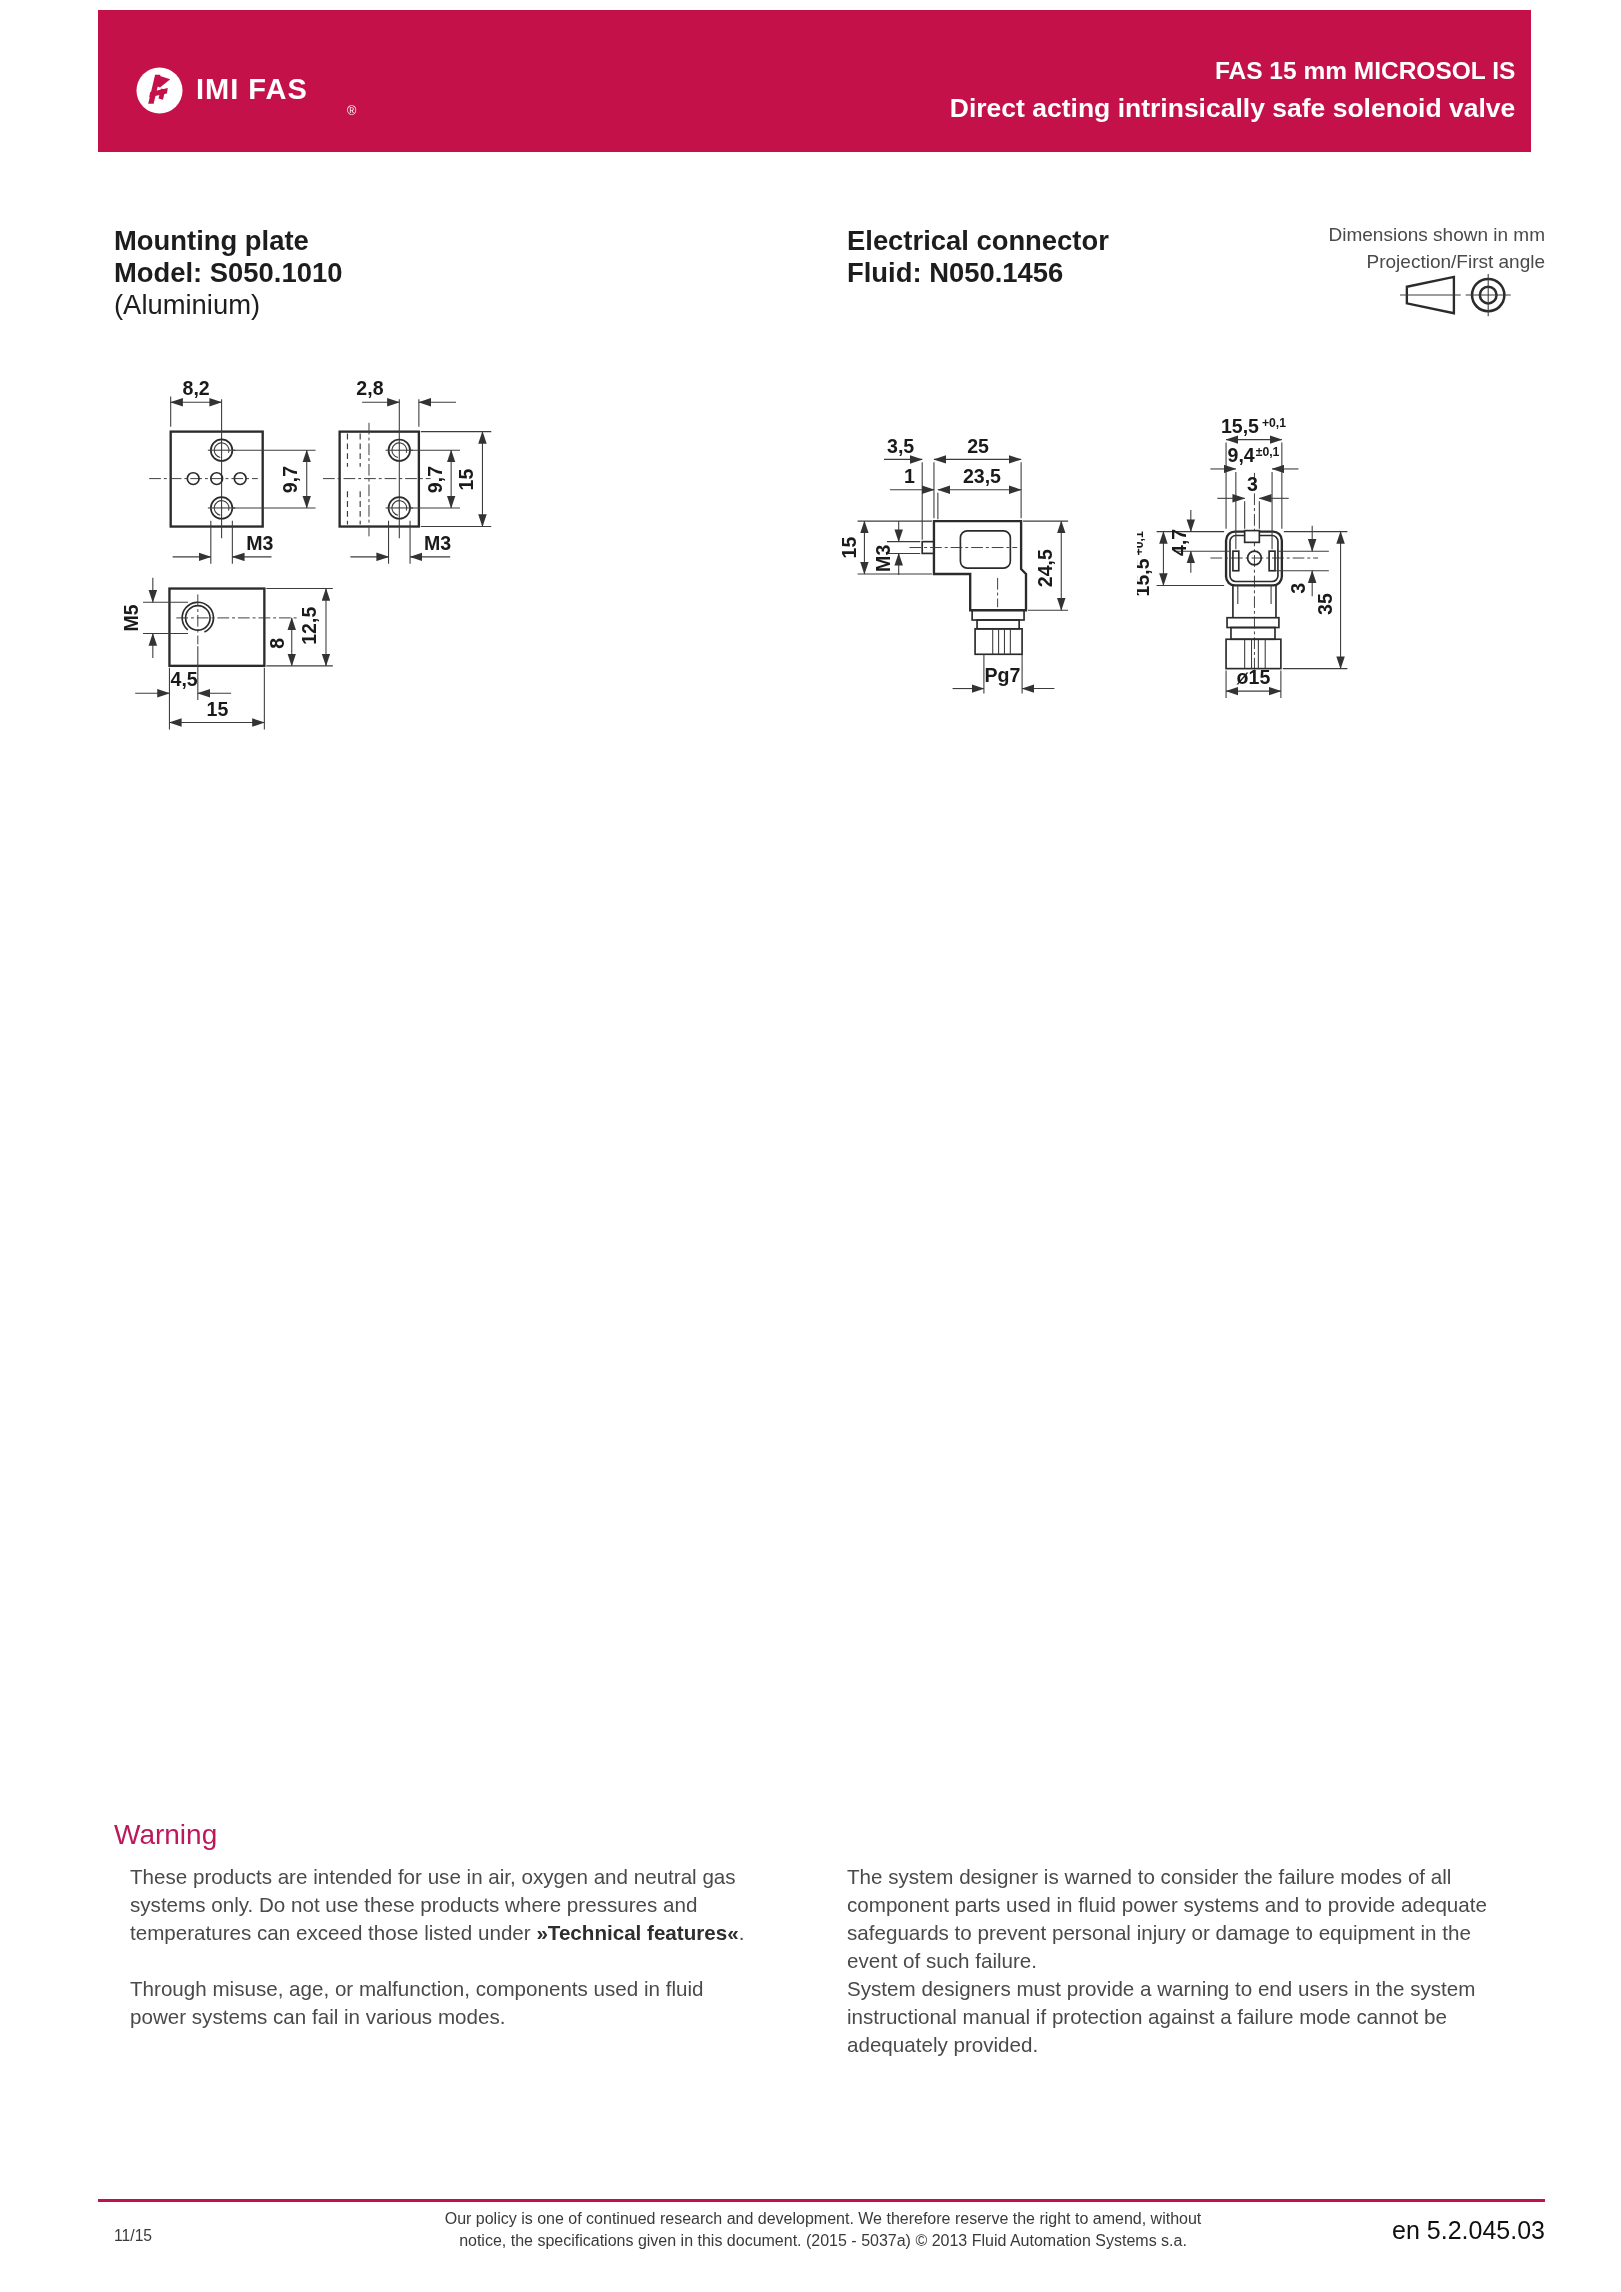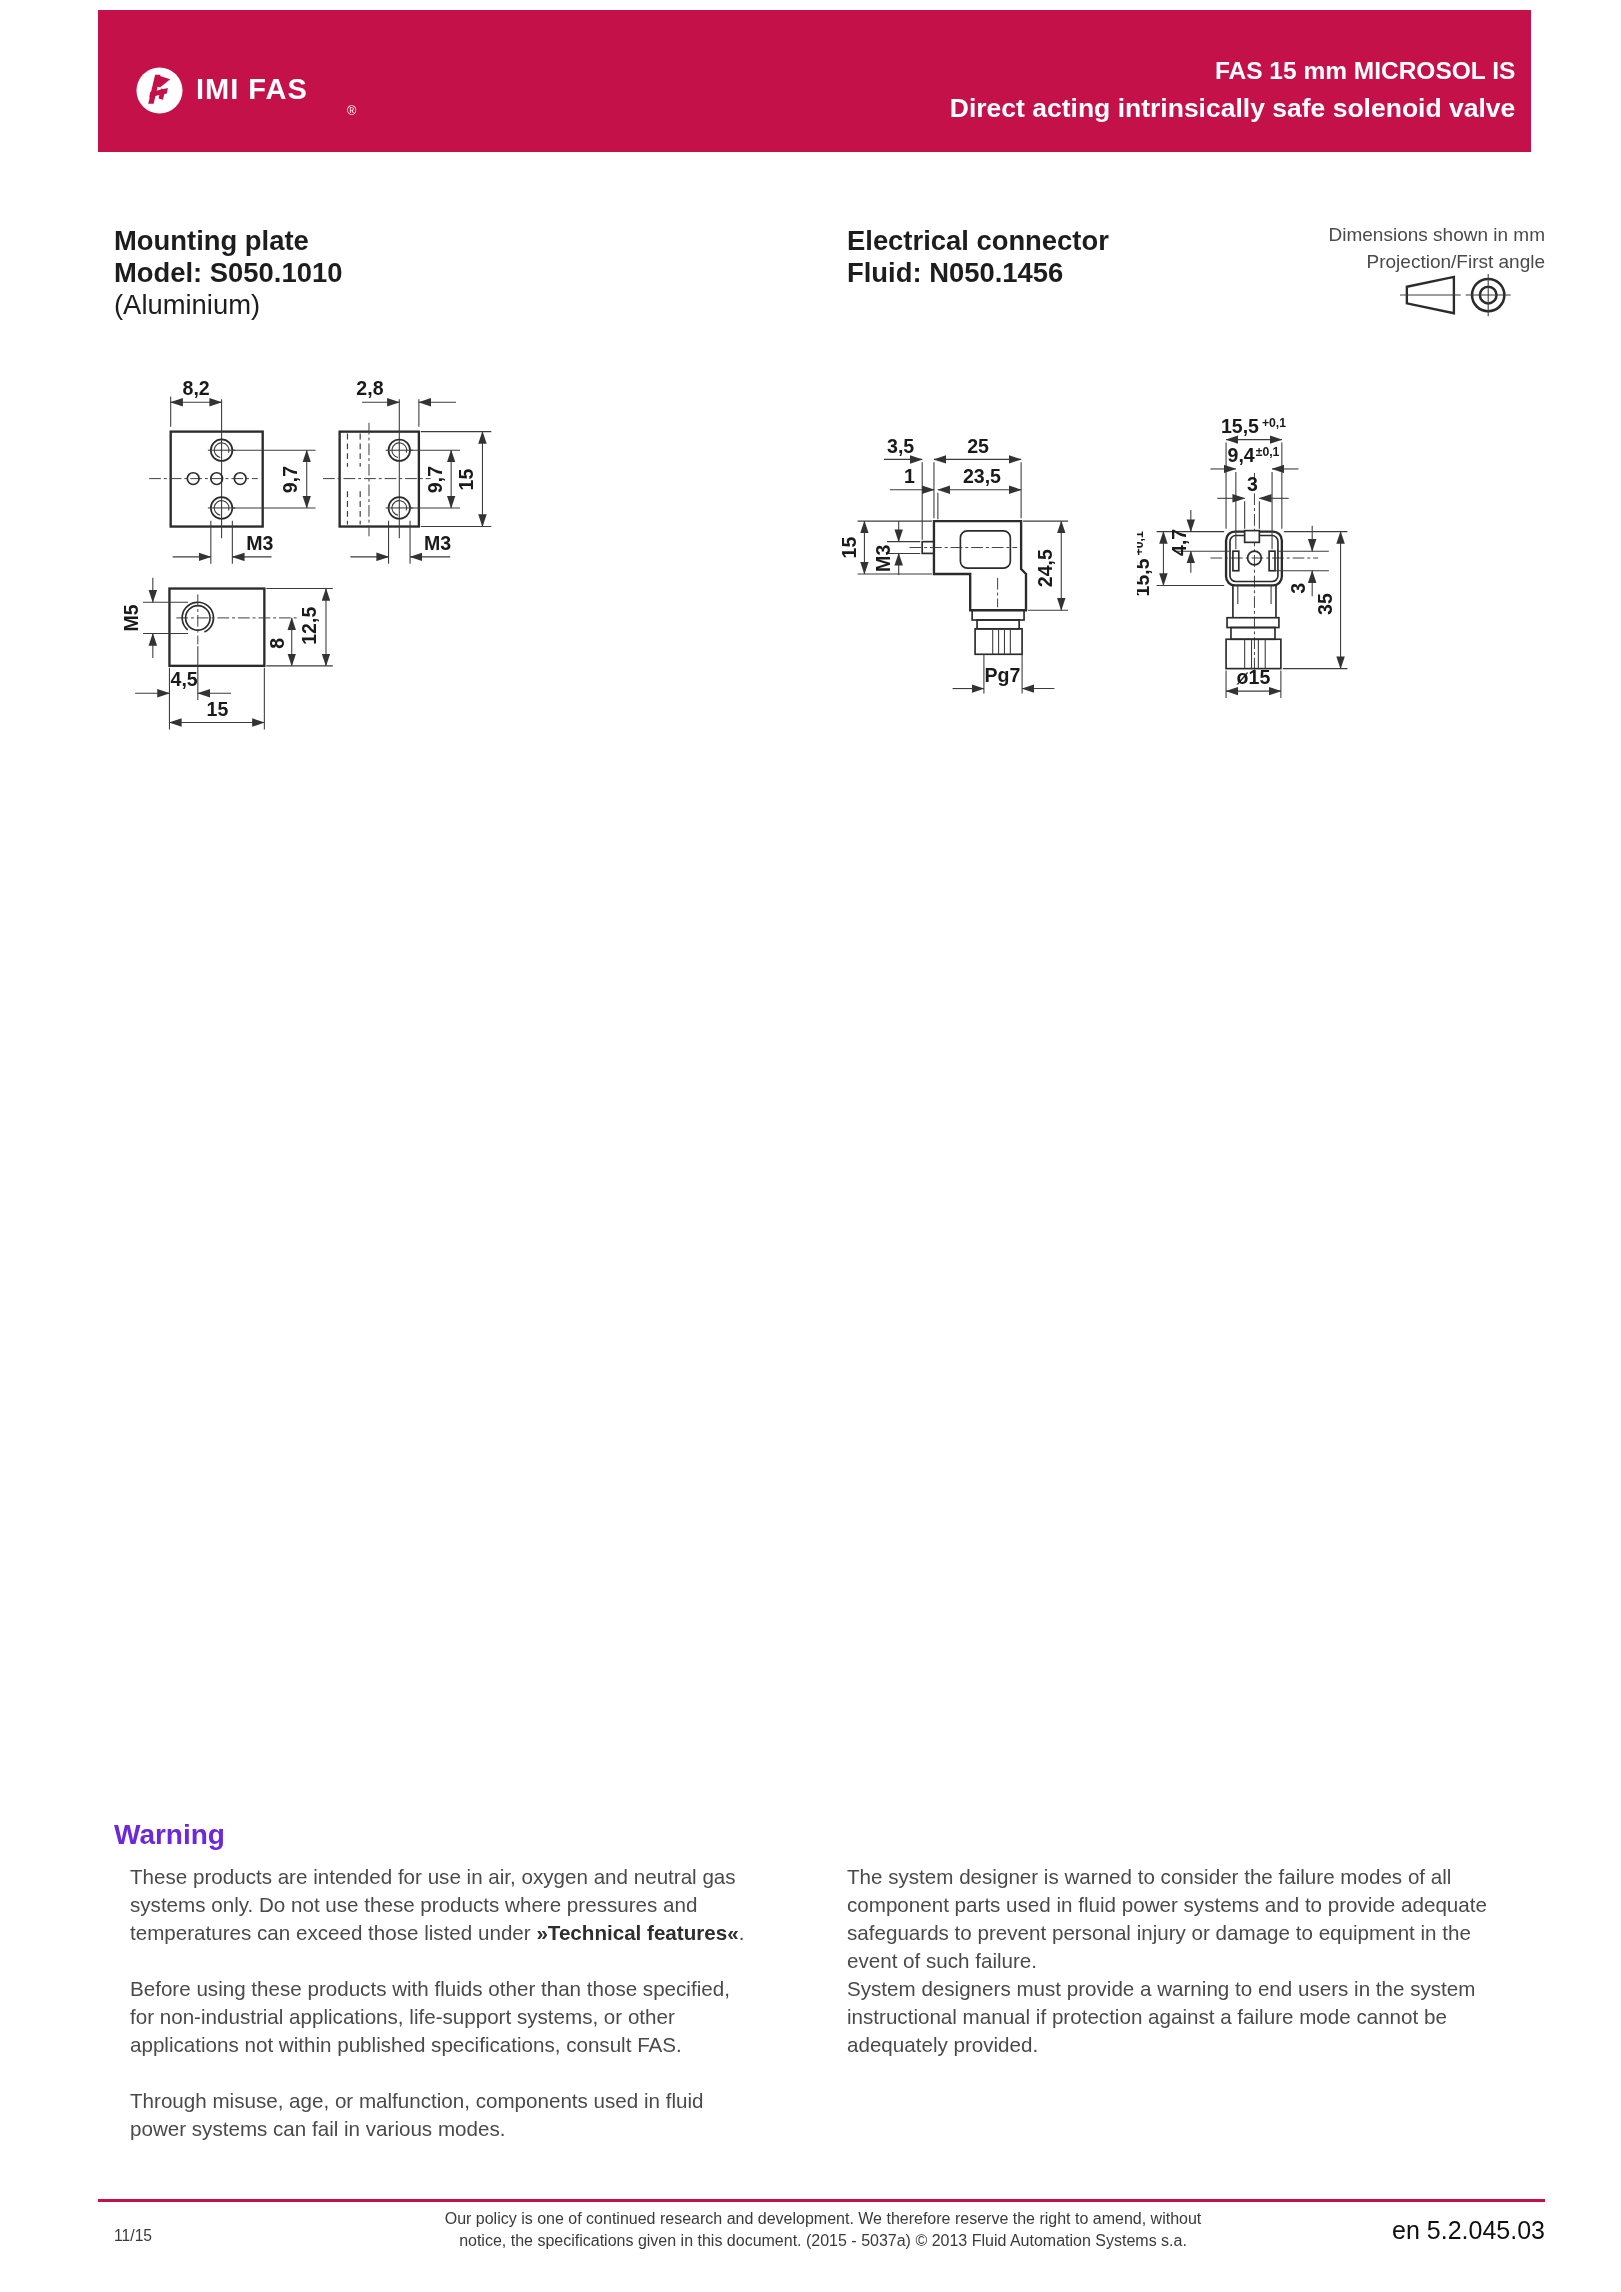--- a/index.html
+++ b/index.html
@@ -25,21 +25,21 @@
   .tk{stroke:#2b2b2b;stroke-width:2.4;fill:none;stroke-linejoin:miter;}
   .md{stroke:#2b2b2b;stroke-width:1.7;fill:none;}
   .tn{stroke:#3c3c3c;stroke-width:1.1;fill:none;}
   .dm{stroke:#3c3c3c;stroke-width:1.1;fill:none;}
   .cl{stroke:#3c3c3c;stroke-width:1;fill:none;stroke-dasharray:12 3 3 3;}
   .hd{stroke:#3c3c3c;stroke-width:1.2;fill:none;stroke-dasharray:6 4;}
   .dtxt{font-family:"Liberation Sans",sans-serif;font-size:20px;font-weight:bold;fill:#1a1a1a;}
   .dtol{font-size:12.5px;}
 
   
-  .warn-title{position:absolute;left:114px;top:1819px;font-size:28px;font-weight:bold;color:#6d28d9;}
+  .warn-title{position:absolute;left:114px;top:1819px;font-size:28px;font-weight:normal;color:#be185d;}
   .warn-col{position:absolute;top:1863px;font-size:20.6px;line-height:28px;color:#4a4a4a;}
   .warn-col p{margin:0 0 28px 16px;white-space:pre-line;}
   .warn-col p.tight{margin:0;}
   .warn-col b{color:#2e2e30;}
 
   
   .foot-rule{position:absolute;left:98px;top:2199px;width:1447px;height:2.9px;background:#c5114a;}
   .foot-page{position:absolute;left:114px;top:2227px;font-size:15.7px;color:#3a3a3a;}
   .foot-policy{position:absolute;left:333px;top:2208px;width:980px;text-align:center;
                font-size:16px;line-height:21.6px;color:#3a3a3a;white-space:pre-line;}
@@ -307,23 +307,20 @@
     <line class="dm" x1="91" y1="285" x2="147" y2="285" marker-start="url(#ar5)" marker-end="url(#ar5)"></line>
     <text class="dtxt" x="119" y="278" text-anchor="middle">ø15</text>
   </svg>
 
   <div class="warn-title">Warning</div>
 
   <div class="warn-col" style="left:114px;width:706px">
     <p><span>These products are intended for use in air, oxygen and neutral gas
 systems only. Do not use these products where pressures and
 temperatures can exceed those listed under </span><b>»Technical features«</b><span>.</span></p>
-    <p>Before using these products with fluids other than those specified,
-for non-industrial applications, life-support systems, or other
-applications not within published specifications, consult FAS.</p>
     <p>Through misuse, age, or malfunction, components used in fluid
 power systems can fail in various modes.</p>
   </div>
 
   <div class="warn-col" style="left:847px;width:745px">
     <p class="tight">The system designer is warned to consider the failure modes of all
 component parts used in fluid power systems and to provide adequate
 safeguards to prevent personal injury or damage to equipment in the
 event of such failure.</p>
     <p class="tight">System designers must provide a warning to end users in the system

